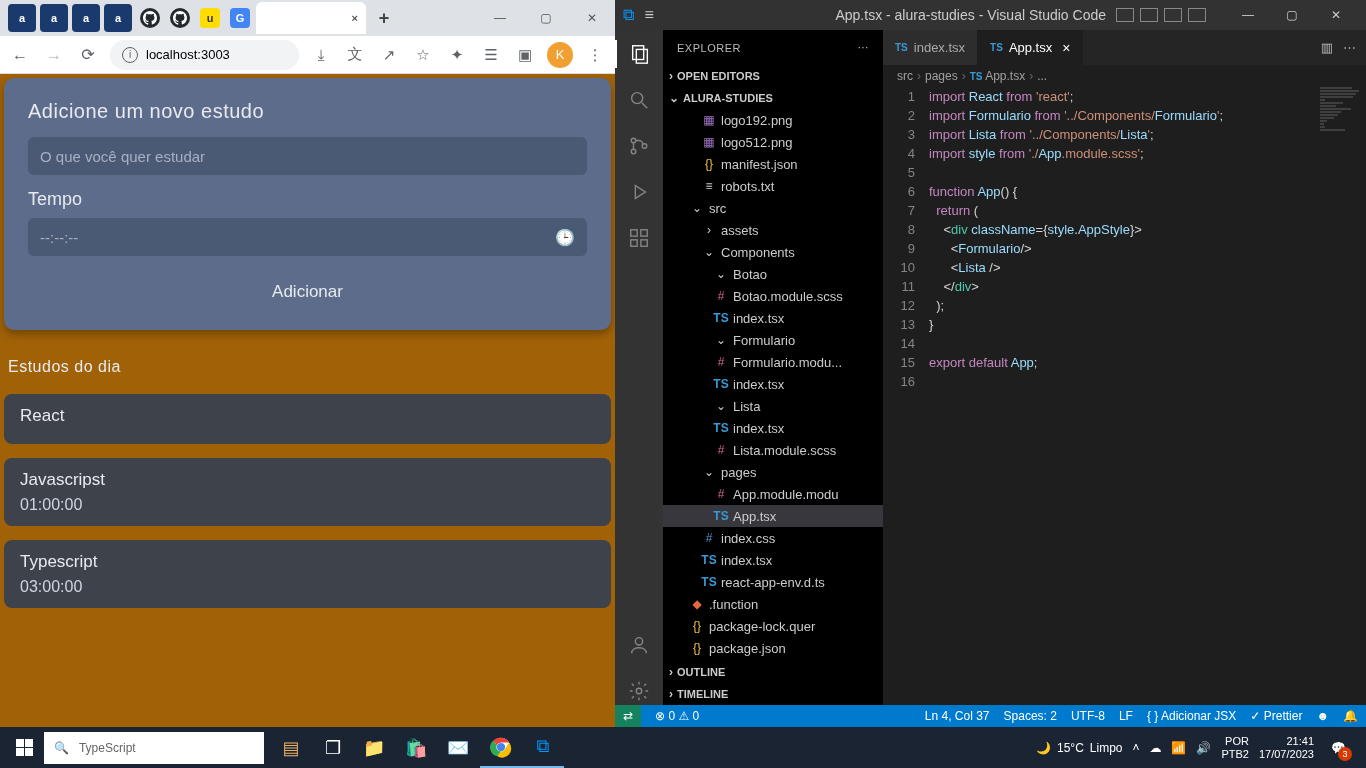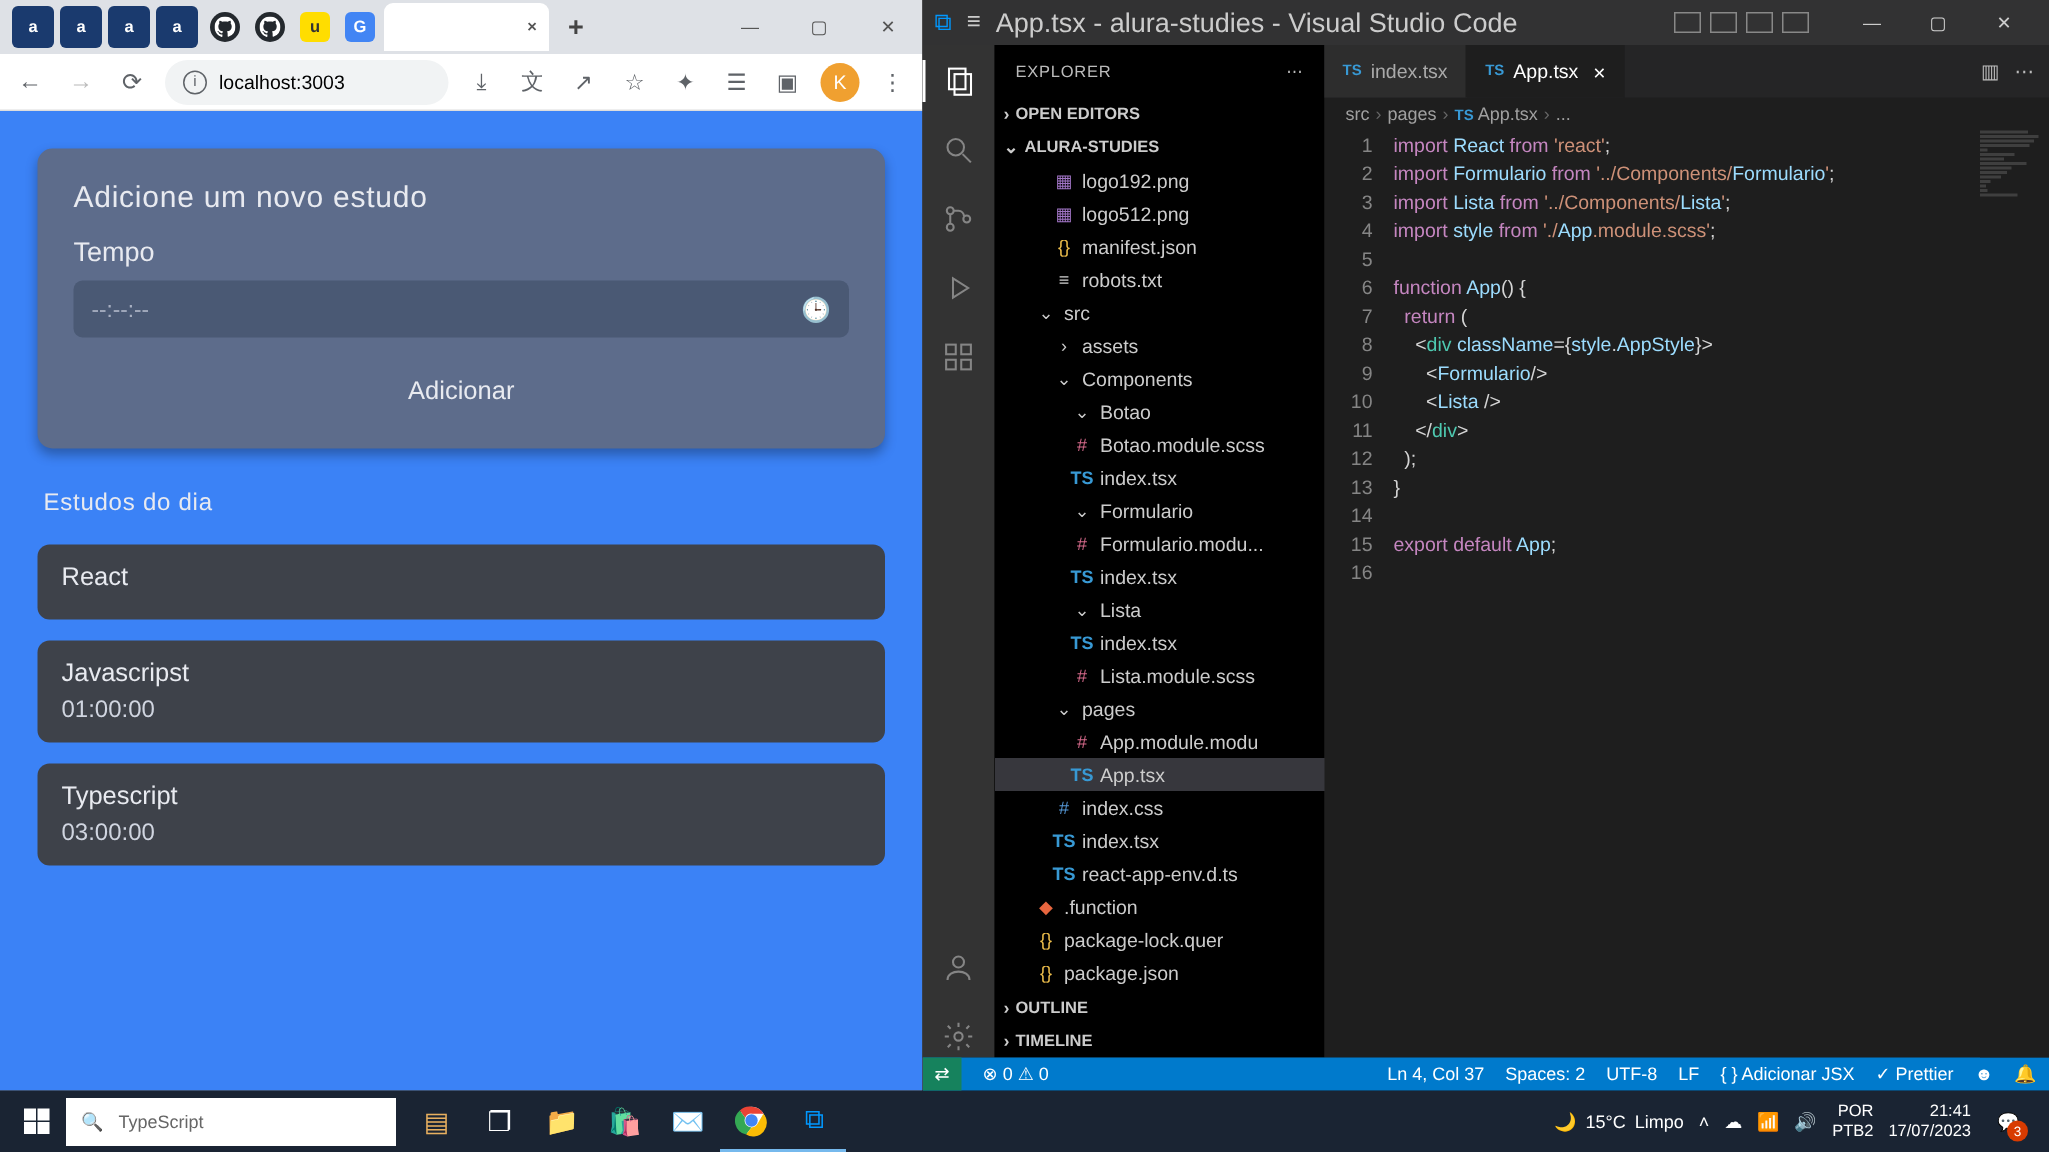--- a/index.html
+++ b/index.html
@@ -18,40 +18,40 @@
 .btab.add{background:transparent;color:#444;font-size:18px}
 .browser-winbtns{display:flex;margin-left:auto}
 .browser-winbtns span{width:46px;height:36px;display:flex;align-items:center;justify-content:center;color:#555;font-size:12px;cursor:pointer}
 .browser-toolbar{height:38px;background:#fff;display:flex;align-items:center;padding:0 8px;gap:10px;border-bottom:1px solid #ddd}
 .browser-toolbar .nav{width:24px;height:24px;display:flex;align-items:center;justify-content:center;color:#5f6368;cursor:pointer;font-size:16px}
 .omnibox{flex:1;height:30px;background:#f1f3f4;border-radius:15px;display:flex;align-items:center;padding:0 12px;gap:8px;font-size:13px;color:#000}
 .omnibox .info{width:16px;height:16px;border:1.5px solid #5f6368;border-radius:50%;display:flex;align-items:center;justify-content:center;font-size:10px;color:#5f6368}
 .browser-toolbar .act{width:24px;height:24px;display:flex;align-items:center;justify-content:center;color:#5f6368;cursor:pointer;font-size:15px}
 .prof{width:26px;height:26px;border-radius:50%;background:#f0a030;color:#fff;display:flex;align-items:center;justify-content:center;font-size:13px;font-weight:500}
 
-.page{flex:1;background:#3b82f6;padding:25px;overflow:auto}
+.page{flex:1;background:#a16207;padding:4px;overflow:auto}
 .card{background:#5d6c8b;border-radius:10px;padding:22px 24px;color:#e8eaf0;box-shadow:0 4px 8px rgba(0,0,0,.3)}
 .card h2{font-size:20px;font-weight:500;letter-spacing:.5px;margin-bottom:14px}
 .card label{font-size:18px;display:block;margin-bottom:8px;font-weight:400}
 .card input{width:100%;height:38px;background:#4a5974;border:none;border-radius:6px;padding:0 12px;color:#d0d5e0;font-size:15px;margin-bottom:14px}
 .card input::placeholder{color:#a8b0c2}
 .time-wrap{position:relative}
 .time-wrap .clk{position:absolute;right:12px;top:10px;color:#2a3548;font-size:16px}
 .card .btn{display:block;margin:6px auto 0;background:transparent;border:none;color:#e8eaf0;font-size:17px;cursor:pointer;padding:6px 14px}
 .sect-title{color:#e8eaf0;font-size:16px;font-weight:500;margin:28px 0 18px 4px;letter-spacing:.5px}
 .study{background:#3e424a;border-radius:8px;padding:12px 16px;margin-bottom:14px;color:#e8eaf0}
 .study h3{font-size:17px;font-weight:500;margin-bottom:6px}
 .study .t{font-size:16px;color:#d0d5e0}
 
 
 .vsc{position:absolute;left:615px;top:0;width:751px;height:727px;background:#1e1e1e;color:#ccc;display:flex;flex-direction:column;font-size:13px}
 .vsc-titlebar{height:30px;background:#323233;display:flex;align-items:center;padding:0 8px;gap:10px}
 .vsc-titlebar .logo{color:#0098ff;font-size:16px}
 .vsc-titlebar .menu{color:#ccc;font-size:16px;cursor:pointer}
-.vsc-titlebar .title{flex:1;text-align:left;font-size:18px;color:#ccc}
+.vsc-titlebar .title{flex:1;text-align:right;font-size:14px;color:#ccc}
 .vsc-titlebar .layout{display:flex;gap:6px}
 .vsc-titlebar .layout span{width:18px;height:14px;border:1px solid #888;display:inline-block;cursor:pointer}
 .vsc-winbtns{display:flex;margin-left:10px}
 .vsc-winbtns span{width:44px;height:30px;display:flex;align-items:center;justify-content:center;color:#ccc;font-size:12px;cursor:pointer}
 
 .vsc-body{flex:1;display:flex;min-height:0}
 .activity{width:48px;background:#333333;display:flex;flex-direction:column;align-items:center;padding-top:10px;gap:18px}
 .activity .ico{width:28px;height:28px;display:flex;align-items:center;justify-content:center;color:#858585;font-size:20px;cursor:pointer}
 .activity .ico.active{color:#fff;border-left:2px solid #fff;width:48px}
 .activity .spacer{flex:1}
@@ -157,20 +157,21 @@
     <span class="act">✦</span>
     <span class="act">☰</span>
     <span class="act">▣</span>
     <span class="prof">K</span>
     <span class="act">⋮</span>
   </div>
 
   <div class="page">
     <div class="card">
       <h2>Adicione um novo estudo</h2>
+      <input placeholder="O que você quer estudar" style="">
       <label>Tempo</label>
       <div class="time-wrap">
         <input placeholder="--:--:--" style="">
         <span class="clk">🕒</span>
       </div>
       <button class="btn">Adicionar</button>
     </div>
     <h2 class="sect-title">Estudos do dia</h2>
     <div id="studies">
         <div class="study">

